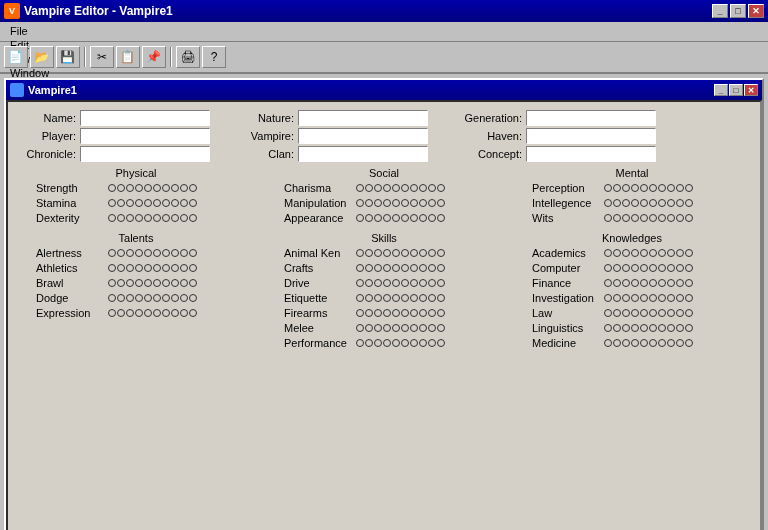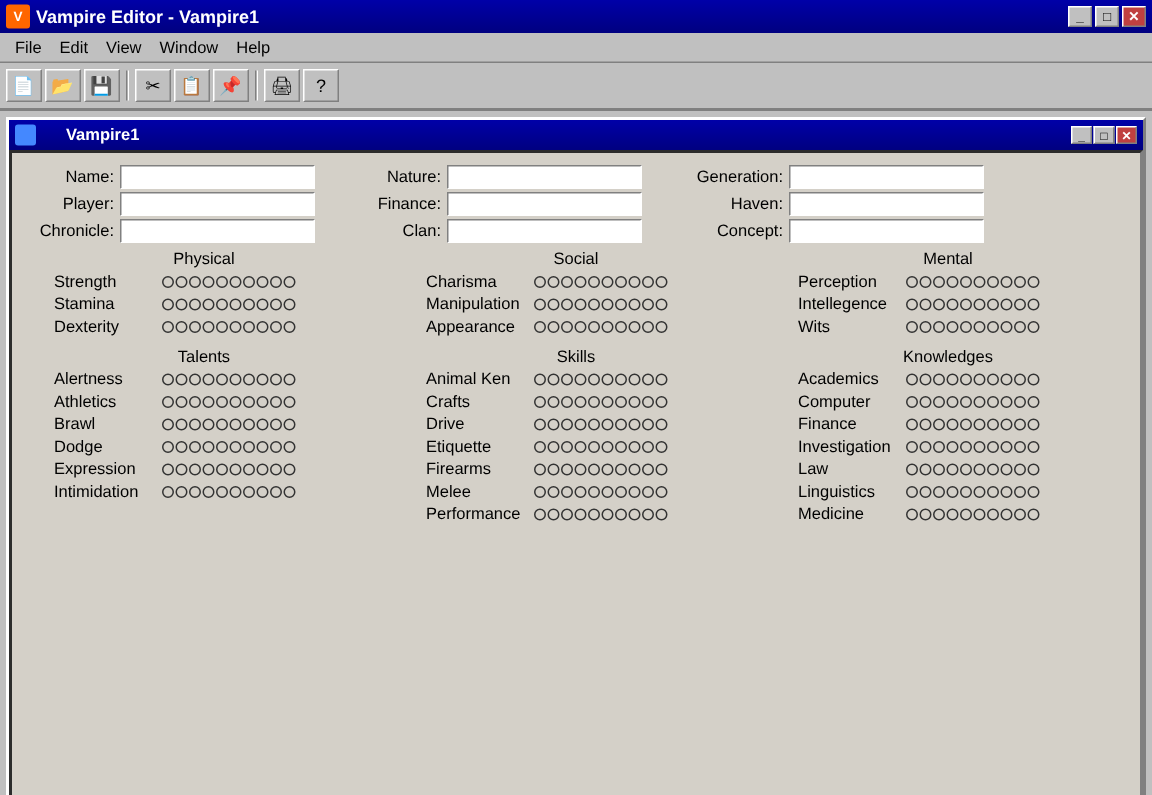--- a/index.html
+++ b/index.html
@@ -51,25 +51,26 @@
       justify-content: center;
       font-size: 9px;
       color: black;
     }
     .title-btn.close { background: #c04040; color: white; }
 
     
     .menu-bar {
       background: #c0c0c0;
       display: flex;
-      align-items: flex-end;
+      align-items: flex-start;
       padding: 2px 4px;
       height: 20px;
       border-bottom: 1px solid #808080;
       font-size: 11px;
+      flex-direction: column;
     }
     .menu-item {
       padding: 1px 6px;
       cursor: pointer;
     }
 
     
     .toolbar {
       background: #c0c0c0;
       display: flex;
@@ -117,21 +118,20 @@
     }
     .inner-title-bar {
       background: linear-gradient(to bottom, #0000a8, #000080);
       color: white;
       display: flex;
       align-items: center;
       padding: 2px 4px;
       height: 20px;
       font-size: 11px;
       font-weight: bold;
-      gap: 16px;
     }
     .inner-title-icon {
       width: 14px;
       height: 14px;
       margin-right: 4px;
       background: #4488ff;
       border-radius: 2px;
       display: inline-block;
     }
     .inner-controls {
@@ -278,21 +278,21 @@
       <div class="form-section">
         <span class="form-label">Name:</span>
         <input class="form-input" type="text" value="" style="">
         <span class="form-label">Nature:</span>
         <input class="form-input" type="text" value="" style="">
         <span class="form-label">Generation:</span>
         <input class="form-input" type="text" value="" style="">
 
         <span class="form-label">Player:</span>
         <input class="form-input" type="text" value="" style="">
-        <span class="form-label">Finance:</span>
+        <span class="form-label">Vampire:</span>
         <input class="form-input" type="text" value="" style="">
         <span class="form-label">Haven:</span>
         <input class="form-input" type="text" value="" style="">
 
         <span class="form-label">Chronicle:</span>
         <input class="form-input" type="text" value="" style="">
         <span class="form-label">Clan:</span>
         <input class="form-input" type="text" value="" style="">
         <span class="form-label">Concept:</span>
         <input class="form-input" type="text" value="" style="">
@@ -507,35 +507,20 @@
                 <div class="dot"></div>
                 <div class="dot"></div>
                 <div class="dot"></div>
                 <div class="dot"></div>
                 <div class="dot"></div>
                 <div class="dot"></div>
             </div>
           </div>
           <div class="stat-row">
             <span class="stat-name">Expression</span>
-            <div class="dots-container">
-              <div class="dot"></div>
-                <div class="dot"></div>
-                <div class="dot"></div>
-                <div class="dot"></div>
-                <div class="dot"></div>
-                <div class="dot"></div>
-                <div class="dot"></div>
-                <div class="dot"></div>
-                <div class="dot"></div>
-                <div class="dot"></div>
-            </div>
-          </div>
-          <div class="stat-row">
-            <span class="stat-name">Intimidation</span>
             <div class="dots-container">
               <div class="dot"></div>
                 <div class="dot"></div>
                 <div class="dot"></div>
                 <div class="dot"></div>
                 <div class="dot"></div>
                 <div class="dot"></div>
                 <div class="dot"></div>
                 <div class="dot"></div>
                 <div class="dot"></div>

